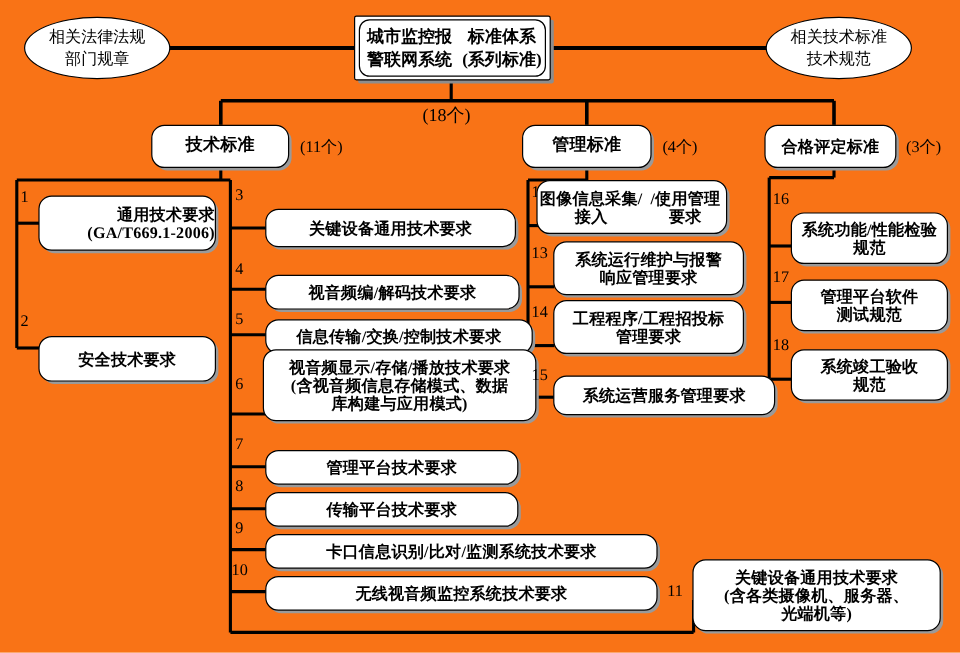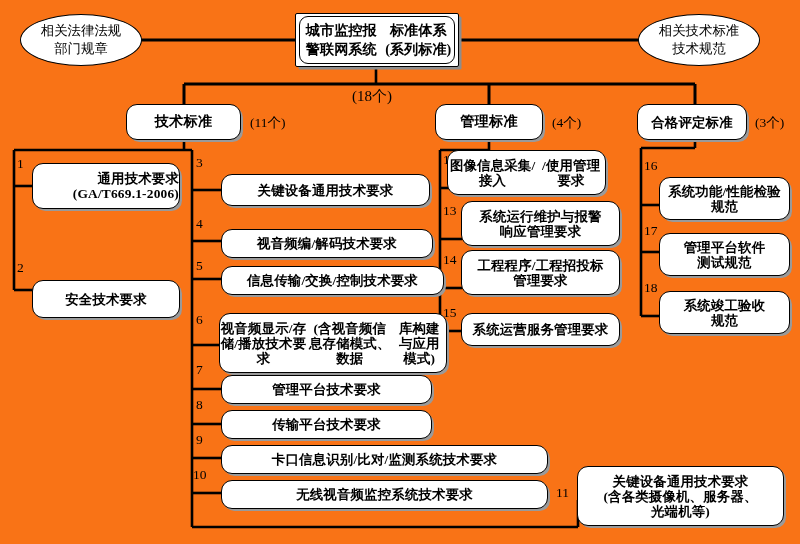--- a/index.html
+++ b/index.html
@@ -130,21 +130,21 @@
   <div class="node rbox" style="left:221px;top:229px;width:212px;height:29px;">
     <span class="t s13">视音频编/解码技术要求</span>
   </div>
 
   <span class="num" style="left:196px;top:258px;">5</span>
   <div class="node rbox" style="left:221px;top:266px;width:223px;height:29px;">
     <span class="t s13">信息传输/交换/控制技术要求</span>
   </div>
 
   <span class="num" style="left:196px;top:312px;">6</span>
-  <div class="node rbox" style="left:219px;top:313px;width:228px;height:60px;flex-direction:row;">
+  <div class="node rbox" style="left:219px;top:291px;width:228px;height:60px;flex-direction:column;">
     <span class="t s13">视音频显示/存储/播放技术要求</span>
     <span class="t s13">(含视音频信息存储模式、数据</span>
     <span class="t s13">库构建与应用模式)</span>
   </div>
 
   <span class="num" style="left:196px;top:362px;">7</span>
   <div class="node rbox" style="left:221px;top:375px;width:211px;height:29px;">
     <span class="t s13">管理平台技术要求</span>
   </div>
 
@@ -182,21 +182,21 @@
     <span class="t s13">响应管理要求</span>
   </div>
 
   <span class="num" style="left:443px;top:252px;font-family:Liberation Serif, serif;">14</span>
   <div class="node rbox" style="left:461px;top:250px;width:159px;height:45px;flex-direction:column;">
     <span class="t s13">工程程序/工程招投标</span>
     <span class="t s13">管理要求</span>
   </div>
 
   <span class="num" style="left:443px;top:305px;">15</span>
-  <div class="node rbox" style="left:461px;top:313px;width:159px;height:33px;">
+  <div class="node rbox" style="left:461px;top:313px;width:185px;height:33px;">
     <span class="t s13">系统运营服务管理要求</span>
   </div>
 
   <span class="num" style="left:644px;top:158px;">16</span>
   <div class="node rbox" style="left:659px;top:177px;width:131px;height:43px;flex-direction:column;">
     <span class="t s13">系统功能/性能检验</span>
     <span class="t s13">规范</span>
   </div>
 
   <span class="num" style="left:644px;top:223px;">17</span>

